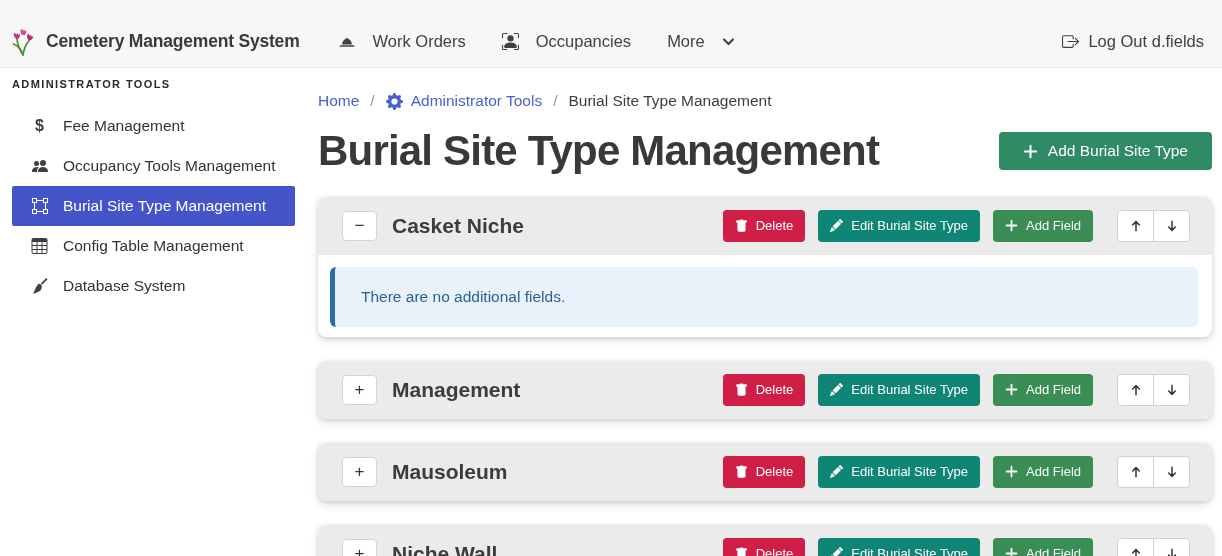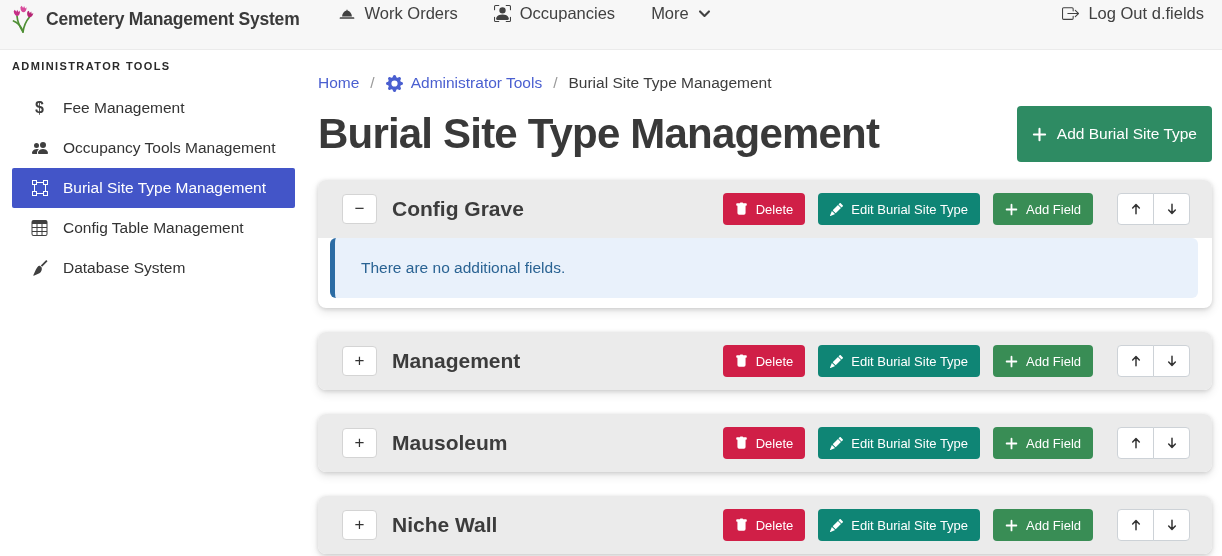--- a/index.html
+++ b/index.html
@@ -4,28 +4,28 @@
 <style>
   * { margin:0; padding:0; box-sizing:border-box; }
   html,body { background:#fff; }
   .app {
     position:relative; width:1222px; height:556px; overflow:hidden;
     background:#fff; font-family:"Liberation Sans", sans-serif; color:#3c3c3c;
   }
 
   
   .navbar {
-    height:50px; background:var(--navbar-bg,#f7f7f7);
+    height:68px; background:var(--navbar-bg,#f7f7f7);
     border-bottom:1px solid #ebebeb;
-    display:flex; align-items:flex-start; padding:4px 18px 0 10px;
+    display:flex; align-items:center; padding:16px 18px 0 10px;
   }
   .brand { display:flex; align-items:center; gap:10px; cursor:pointer; }
   .brand-title { font-weight:bold; font-size:17.5px; color:#3a3a3a; letter-spacing:-0.2px; }
   .nav-links { display:flex; align-items:center; gap:36px; margin-left:38px; }
-  .nav-link { display:flex; align-items:center; gap:9px; font-size:16.5px; color:#414141; cursor:pointer; }
+  .nav-link { display:flex; align-items:center; gap:17px; font-size:16.5px; color:#414141; cursor:pointer; }
   .nav-link svg { flex:0 0 auto; }
   .logout { margin-left:auto; display:flex; align-items:center; gap:9px; font-size:16.5px; color:#414141; cursor:pointer; }
 
   
   .layout { display:flex; height:506px; }
   .sidebar { width:310px; flex:0 0 310px; padding-top:10px; background:#fff; }
   .sidebar-header {
     font-size:11px; letter-spacing:1.4px; color:#2a2a2a; font-weight:600;
     padding-left:12px; margin-bottom:16px;
   }
@@ -45,21 +45,21 @@
   .main { flex:1; padding:10px 10px 0 8px; }
   .breadcrumb { display:flex; align-items:center; gap:11px; font-size:15.5px; margin-top:14px; }
   .crumb-link { color:var(--link-blue,#4a5fd0); display:flex; align-items:center; gap:8px; cursor:pointer; }
   .crumb-sep { color:#999; }
   .crumb-current { color:#3d3d3d; }
 
   .title-row { display:flex; justify-content:space-between; align-items:center; margin-top:14px; }
   .page-title { font-size:42px; font-weight:bold; color:#393939; letter-spacing:-0.8px; line-height:1.3; }
   .btn { border:none; border-radius:4px; color:#fff; display:flex; align-items:center;
          cursor:pointer; font-family:"Liberation Sans", sans-serif; }
-  .btn-add-type { background:var(--green-add,#2e8b63); height:56px; padding:0 15px; font-size:15.5px; gap:10px; }
+  .btn-add-type { background:var(--green-add,#2e8b63); height:38px; padding:0 24px; font-size:15.5px; gap:10px; }
 
   .panels { margin-top:18px; }
   .panel { border-radius:8px; margin-bottom:24px; background:#fff;
            box-shadow:0 1px 4px rgba(0,0,0,.14), 0 4px 10px rgba(0,0,0,.10); }
   .panel-header {
     background:var(--panel-header-bg,#ebebeb); height:58px; border-radius:8px;
     display:flex; align-items:center; padding:0 22px 0 24px; gap:15px;
   }
   .panel.expanded .panel-header { border-radius:8px 8px 0 0; }
   .toggle-btn {
@@ -73,21 +73,21 @@
   .btn-edit { background:var(--teal-edit,#0f8575);justify-content:space-between; }
   .btn-addfield { background:var(--green-field,#398d55); }
   .arrow-group { display:flex; margin-left:11px; }
   .arrow-btn {
     width:37px; height:32px; background:#fff; border:1px solid #cdd2d7;
     display:flex; align-items:center; justify-content:center; color:#333; cursor:pointer;
   }
   .arrow-btn.up { border-radius:4px 0 0 4px; }
   .arrow-btn.down { border-radius:0 4px 4px 0; margin-left:-1px; }
 
-  .panel-body { padding:0 14px 10px 12px; }
+  .panel-body { padding:12px 14px 10px 12px; }
   .alert-info {
     background:var(--alert-bg,#e9f1fb); border-left:5px solid var(--alert-bar,#2c6ca4);
     border-radius:6px; padding:21px 26px; color:var(--alert-text,#2a6393); font-size:15.5px;
   }
 </style>
 </head>
 <body>
 
 <svg width="0" height="0" style="position:absolute">
   <defs>
@@ -218,21 +218,21 @@
           </svg>
           <span>Add Burial Site Type</span>
         </button>
       </div>
 
       <div class="panels">
 
         <section class="panel expanded">
           <div class="panel-header">
             <button class="toggle-btn">−</button>
-            <span class="panel-title">Config Grave</span>
+            <span class="panel-title">Casket Niche</span>
             <div class="header-actions">
               <button class="btn btn-sm btn-delete">
                 <svg width="13" height="14" viewBox="0 0 16 16" fill="#fff">
                   <path d="M2.5 1a1 1 0 0 0-1 1v1a1 1 0 0 0 1 1H3v9a2 2 0 0 0 2 2h6a2 2 0 0 0 2-2V4h.5a1 1 0 0 0 1-1V2a1 1 0 0 0-1-1H10a1 1 0 0 0-1-1H7a1 1 0 0 0-1 1z"></path>
                 </svg>
                 <span>Delete</span>
               </button>
               <button class="btn btn-sm btn-edit">
                 <svg width="13" height="13" viewBox="0 0 16 16" fill="#fff">
                   <path d="M12.854.146a.5.5 0 0 0-.707 0L10.5 1.793 14.207 5.5l1.647-1.646a.5.5 0 0 0 0-.708zm.646 6.061L9.793 2.5 3.293 9H3.5a.5.5 0 0 1 .5.5v.5h.5a.5.5 0 0 1 .5.5v.5h.5a.5.5 0 0 1 .5.5v.5h.5a.5.5 0 0 1 .5.5v.207zm-7.468 7.468A.5.5 0 0 1 6 13.5V13h-.5a.5.5 0 0 1-.5-.5V12h-.5a.5.5 0 0 1-.5-.5V11h-.5a.5.5 0 0 1-.5-.5V10h-.5a.5.5 0 0 1-.175-.032l-.179.178a.5.5 0 0 0-.11.168l-2 5a.5.5 0 0 0 .65.65l5-2a.5.5 0 0 0 .168-.11z"></path>

